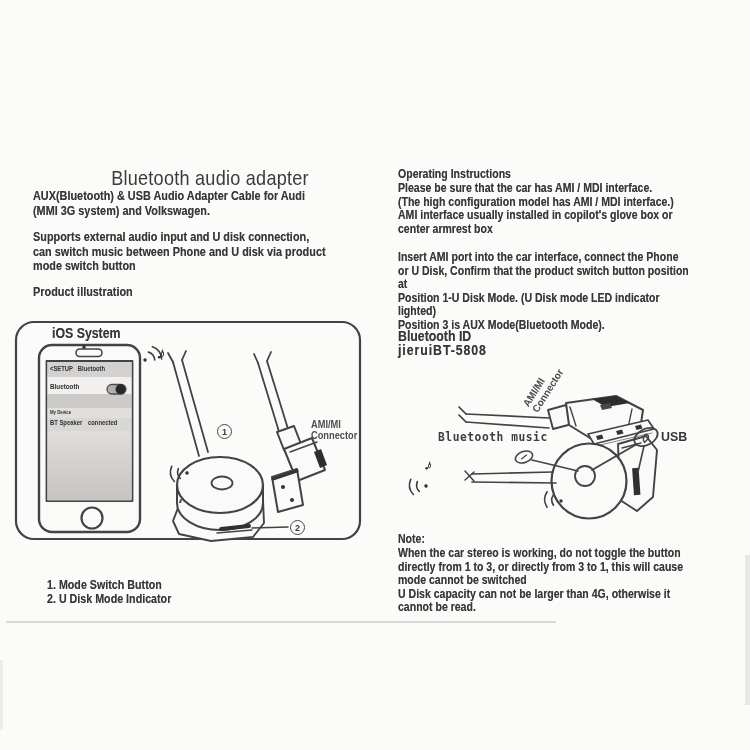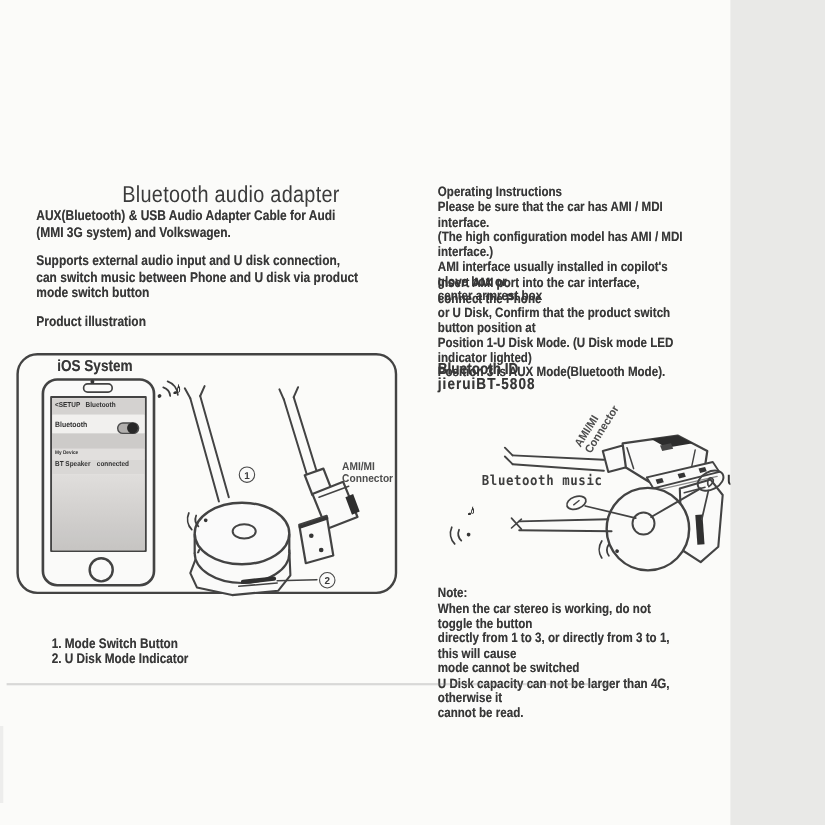--- a/index.html
+++ b/index.html
@@ -1,16 +1,16 @@
 <!DOCTYPE html>
 <html><head>
 <meta charset="utf-8">
 <style>
   html,body{margin:0;padding:0;background:#e9e9e7;}
-  .page{position:relative;width:664px;height:750px;background:#fbfbf9;overflow:hidden;
+  .page{position:relative;width:750px;height:750px;background:#fbfbf9;overflow:hidden;
         font-family:"Liberation Sans",sans-serif;color:#333;}
   .scan{position:absolute;inset:0;filter:blur(0.4px) contrast(0.98);}
   .abs{position:absolute;}
   .txt{font-weight:bold;color:#363636;white-space:pre-line;transform-origin:left top;
        transform:scaleX(0.85);font-size:12.8px;line-height:14.5px;text-shadow:0 0 0.5px rgba(60,60,60,.55);}
   .lh135{font-size:12.4px;line-height:13.5px;}
   .title{font-size:21px;line-height:23px;letter-spacing:.3px;width:360px;text-align:center;
          transform:scaleX(0.86);color:#3a3a3a;}
   .tiny{font-weight:bold;color:#2e2e2e;transform-origin:left top;transform:scaleX(0.9);white-space:nowrap;}
   .callout{width:13px;height:13px;border:1.5px solid #474747;border-radius:50%;

